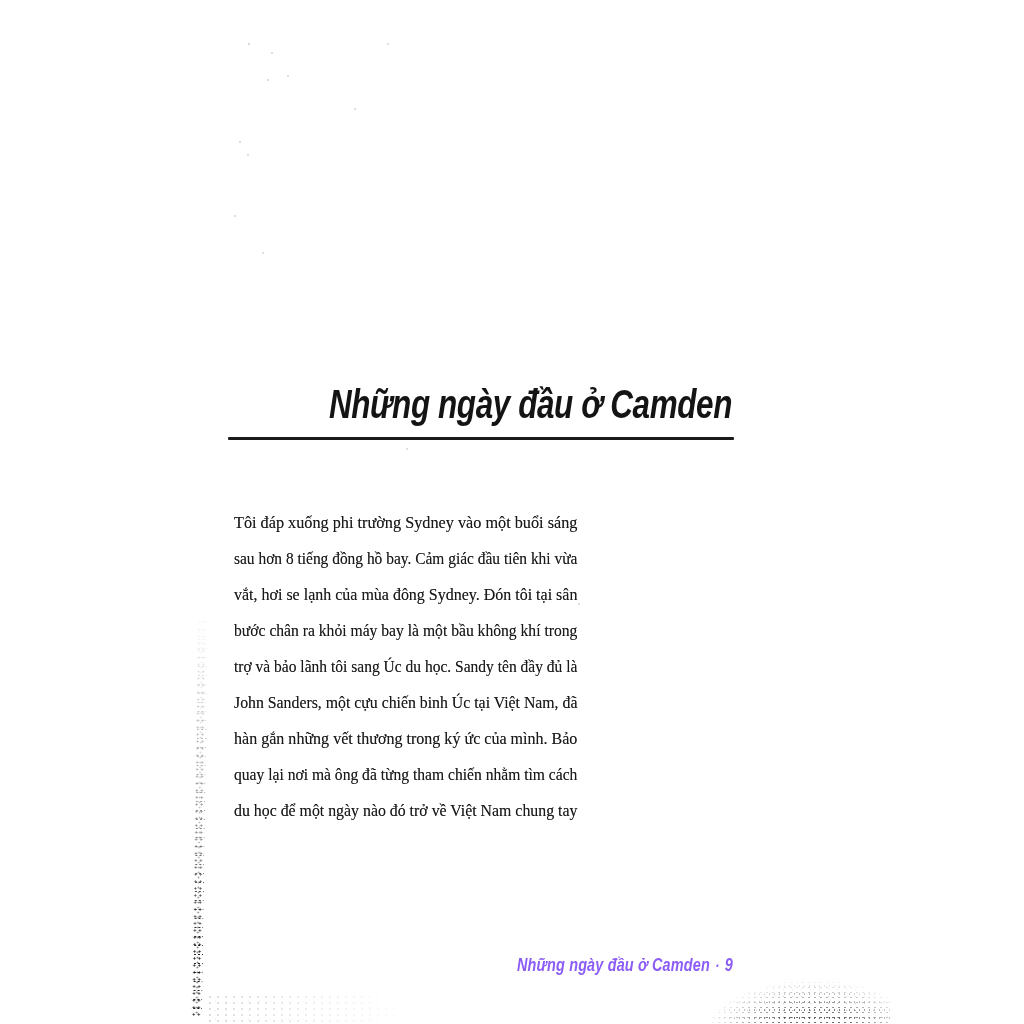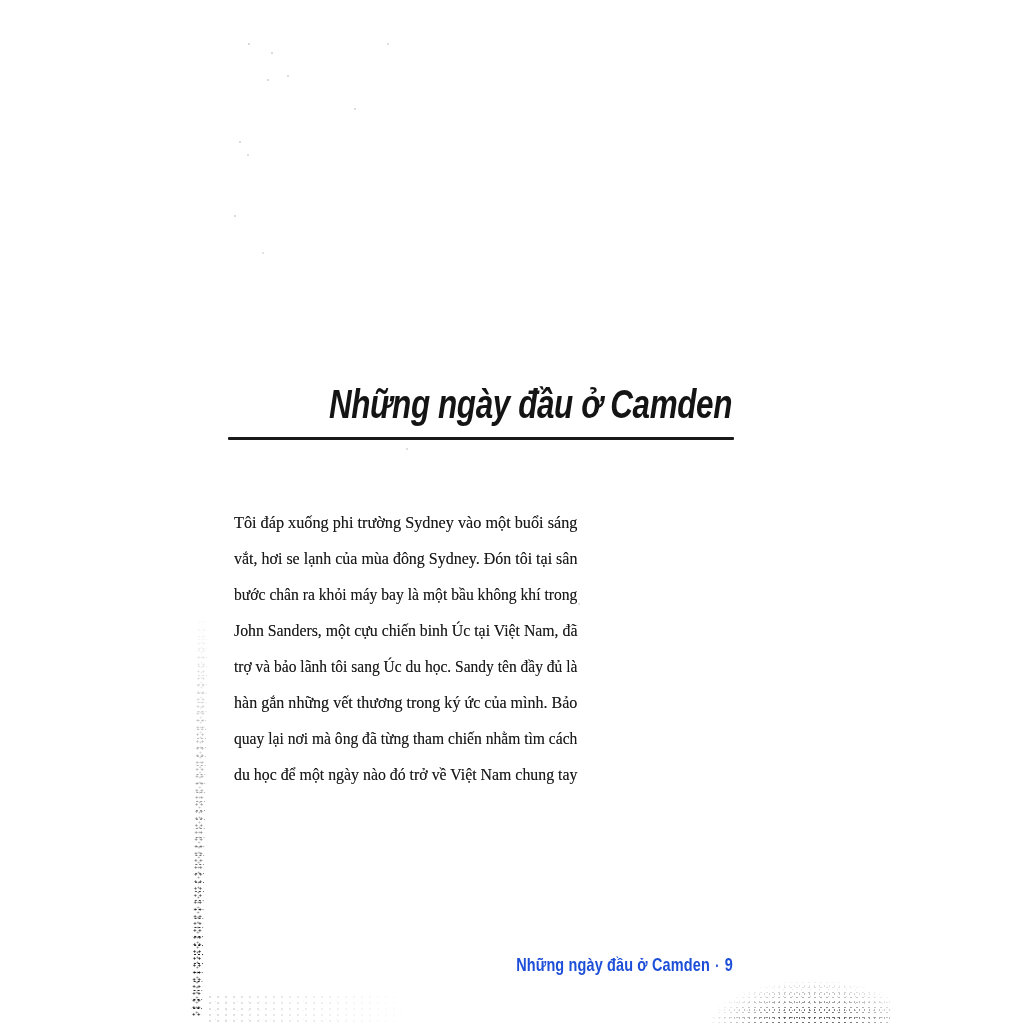--- a/index.html
+++ b/index.html
@@ -23,22 +23,22 @@
     position:absolute;left:218px;top:505px;width:505px;
     font-size:17px;color:var(--ink,#1a1a1a);
     text-shadow:0 0 0.5px rgba(20,20,20,0.5);
     margin-left:16px;
   }
   .body-line{height:36px;line-height:36px;white-space:nowrap;}
   .fit{display:inline-block;white-space:nowrap;}
   .page-footer{
     position:absolute;top:954px;right:291px;white-space:nowrap;
     font-family:"Liberation Sans",sans-serif;
-    font-weight:700;font-size:19px;
-    letter-spacing:0.2px;color:#1d4ed8;
+    font-style:italic;font-weight:700;font-size:19px;
+    letter-spacing:0.2px;color:#8b5cf6;
   }
   .page-footer .sep{margin:0 7px;font-size:16px;}
   
   .binding-shadow{
     position:absolute;left:194px;top:612px;width:11px;height:404px;
     background-image:
       radial-gradient(circle, rgba(10,10,10,0.85) 0 0.8px, transparent 1.3px),
       radial-gradient(circle, rgba(70,70,70,0.7) 0 0.7px, transparent 1.2px),
       radial-gradient(circle, rgba(0,0,0,0.9) 0 0.6px, transparent 1.1px);
     background-size:5px 7px,7px 5px,4px 9px;
@@ -85,24 +85,25 @@
 <div class="page">
 
   <div class="chapter-title">
     <span class="fit" style="transform-origin: right center; transform: scaleX(0.766228);">Những ngày đầu ở Camden</span>
   </div>
 
   <div class="title-rule"></div>
 
   <div class="body-text">
     <div class="body-line"><span class="fit" style="transform-origin: left center; transform: scaleX(0.95497);">Tôi đáp xuống phi trường Sydney vào một buổi sáng</span></div>
+    <div class="body-line"><span class="fit" style="transform-origin: left center; transform: scaleX(0.907789);">sau hơn 8 tiếng đồng hồ bay. Cảm giác đầu tiên khi vừa</span></div>
     <div class="body-line"><span class="fit" style="transform-origin: left center; transform: scaleX(0.940054);">vắt, hơi se lạnh của mùa đông Sydney. Đón tôi tại sân</span></div>
     <div class="body-line"><span class="fit" style="transform-origin: left center; transform: scaleX(0.918913);">bước chân ra khỏi máy bay là một bầu không khí trong</span></div>
+    <div class="body-line"><span class="fit" style="transform-origin: left center; transform: scaleX(0.912582);">trợ và bảo lãnh tôi sang Úc du học. Sandy tên đầy đủ là</span></div>
     <div class="body-line"><span class="fit" style="transform-origin: left center; transform: scaleX(0.929296);">John Sanders, một cựu chiến binh Úc tại Việt Nam, đã</span></div>
-    <div class="body-line"><span class="fit" style="transform-origin: left center; transform: scaleX(0.912582);">trợ và bảo lãnh tôi sang Úc du học. Sandy tên đầy đủ là</span></div>
     <div class="body-line"><span class="fit" style="transform-origin: left center; transform: scaleX(0.94387);">hàn gắn những vết thương trong ký ức của mình. Bảo</span></div>
     <div class="body-line"><span class="fit" style="transform-origin: left center; transform: scaleX(0.916619);">quay lại nơi mà ông đã từng tham chiến nhằm tìm cách</span></div>
     <div class="body-line"><span class="fit" style="transform-origin: left center; transform: scaleX(0.932272);">du học để một ngày nào đó trở về Việt Nam chung tay</span></div>
   </div>
 
   <div class="page-footer">
     <span class="fit" style="transform-origin: right center; transform: scaleX(0.760605);">
       <span>Những ngày đầu ở Camden</span><span class="sep">·</span><span>9</span>
     </span>
   </div>

